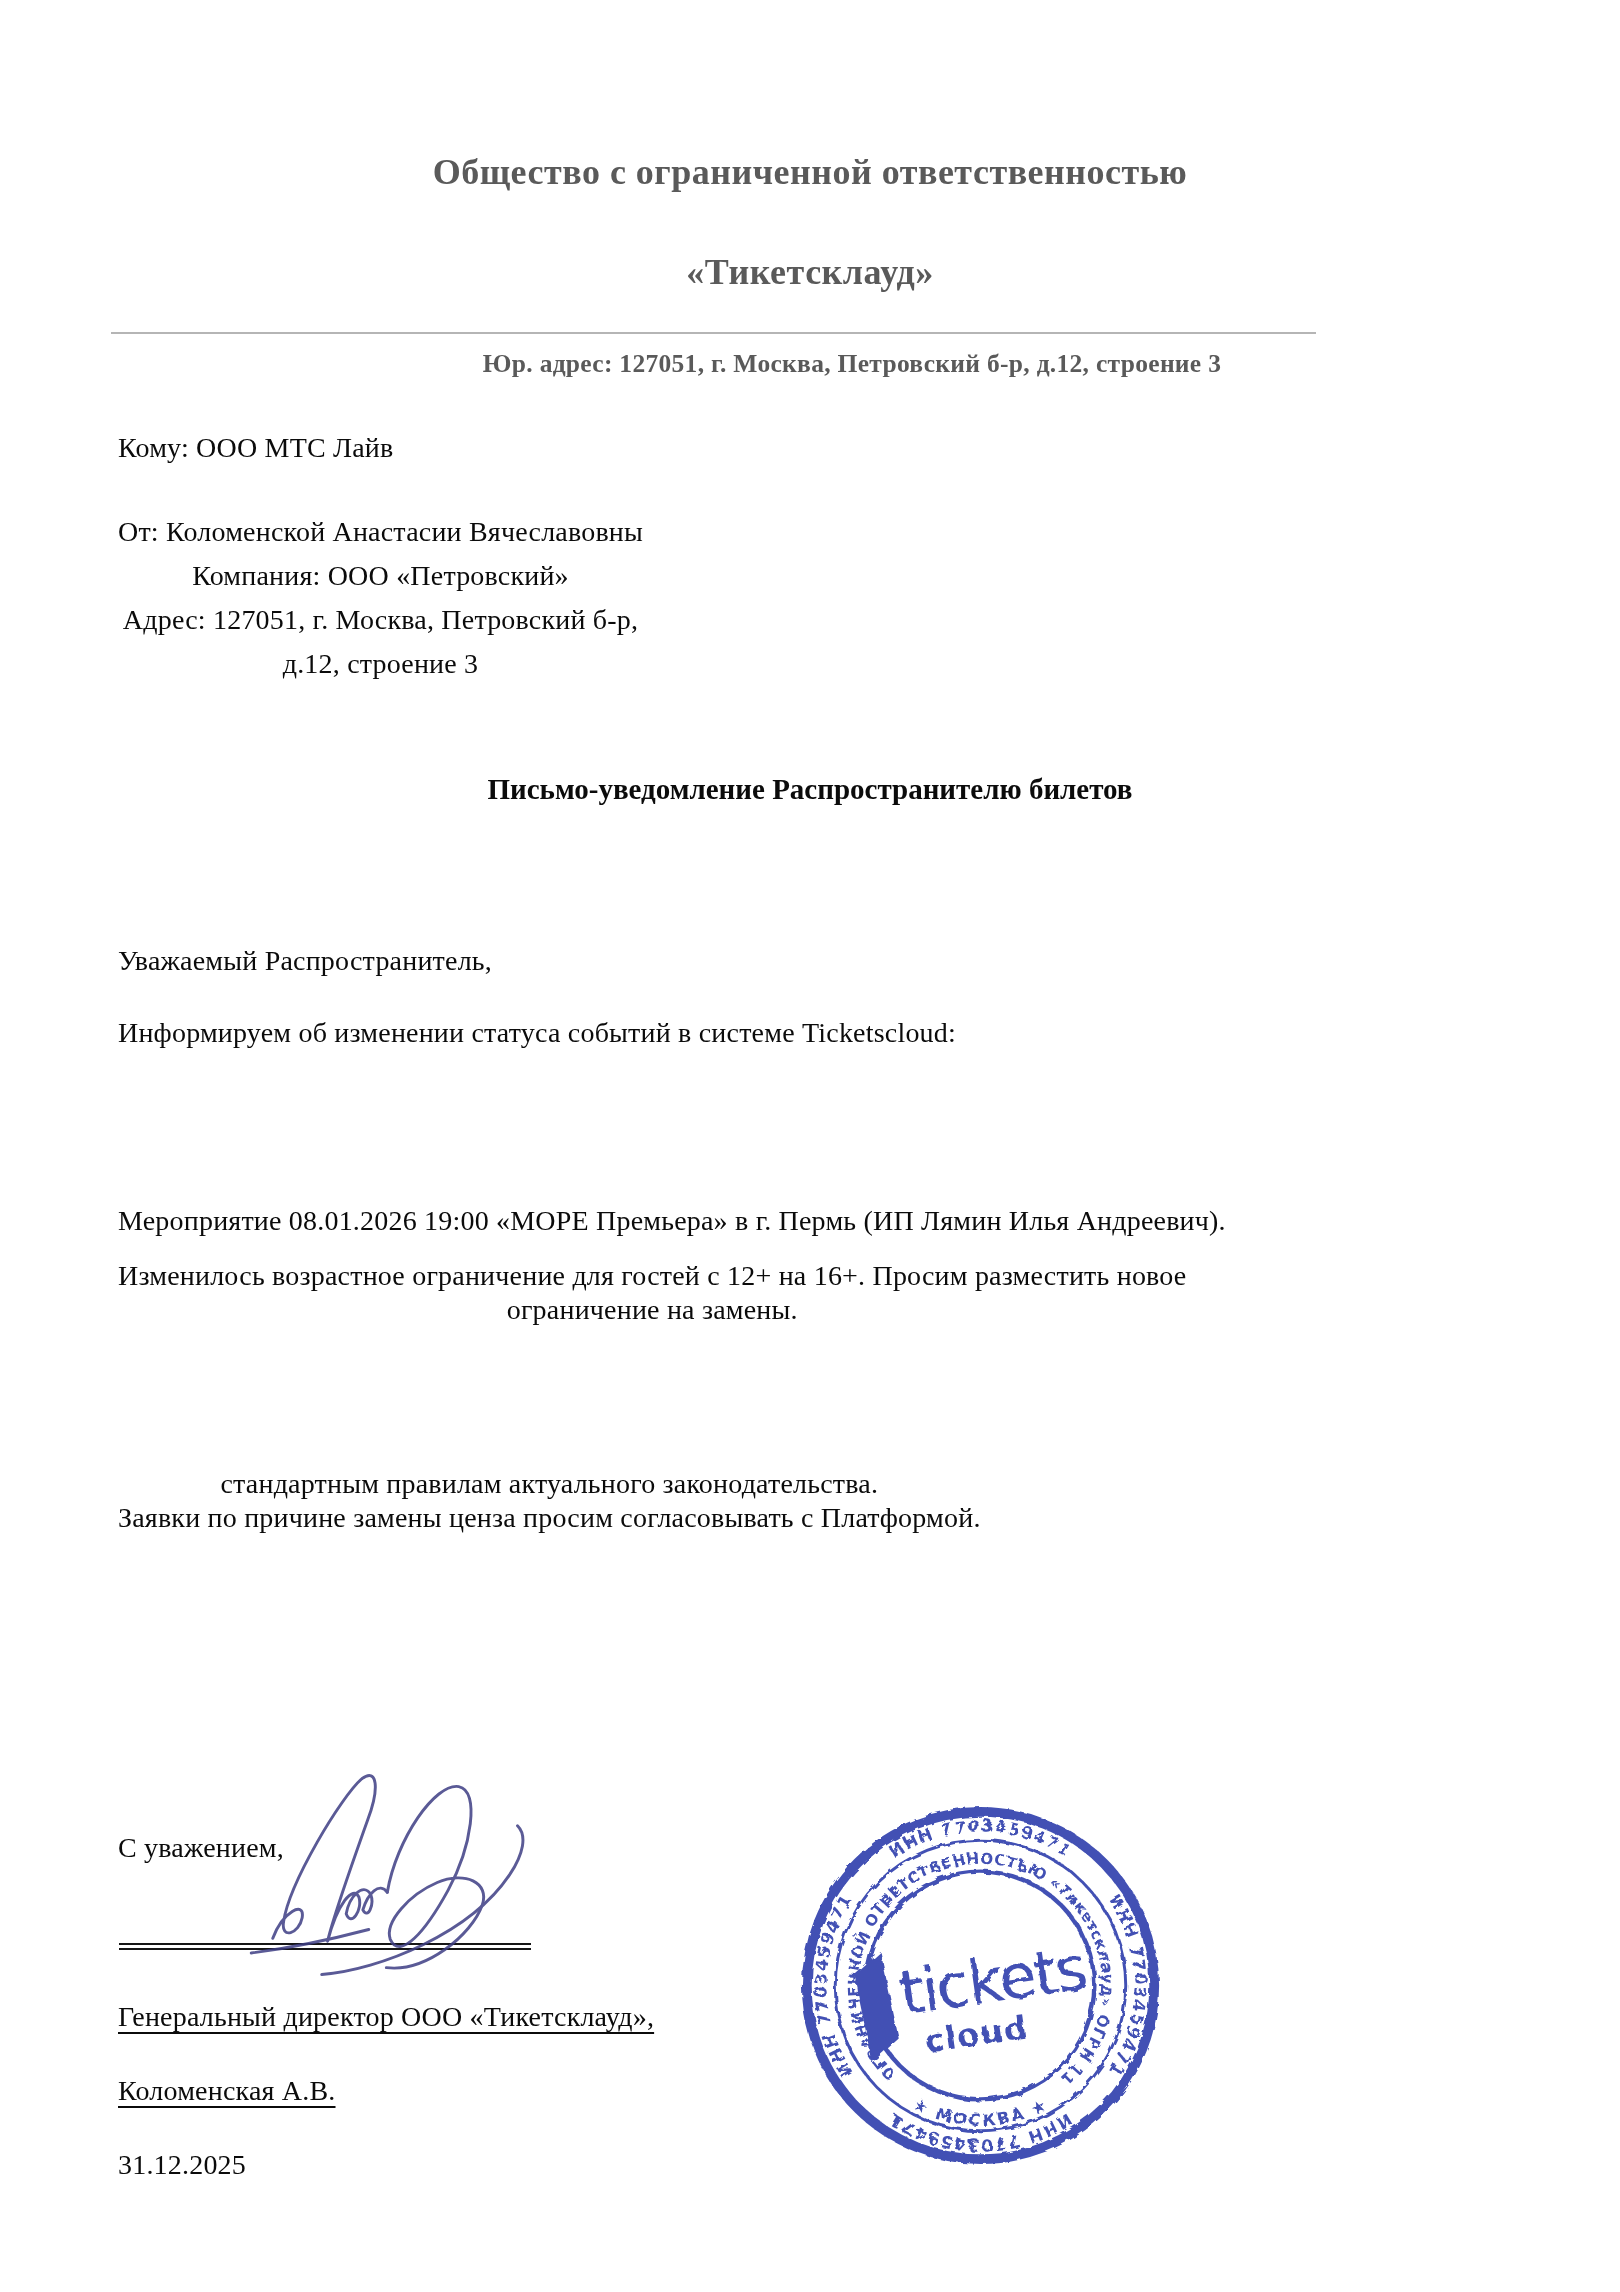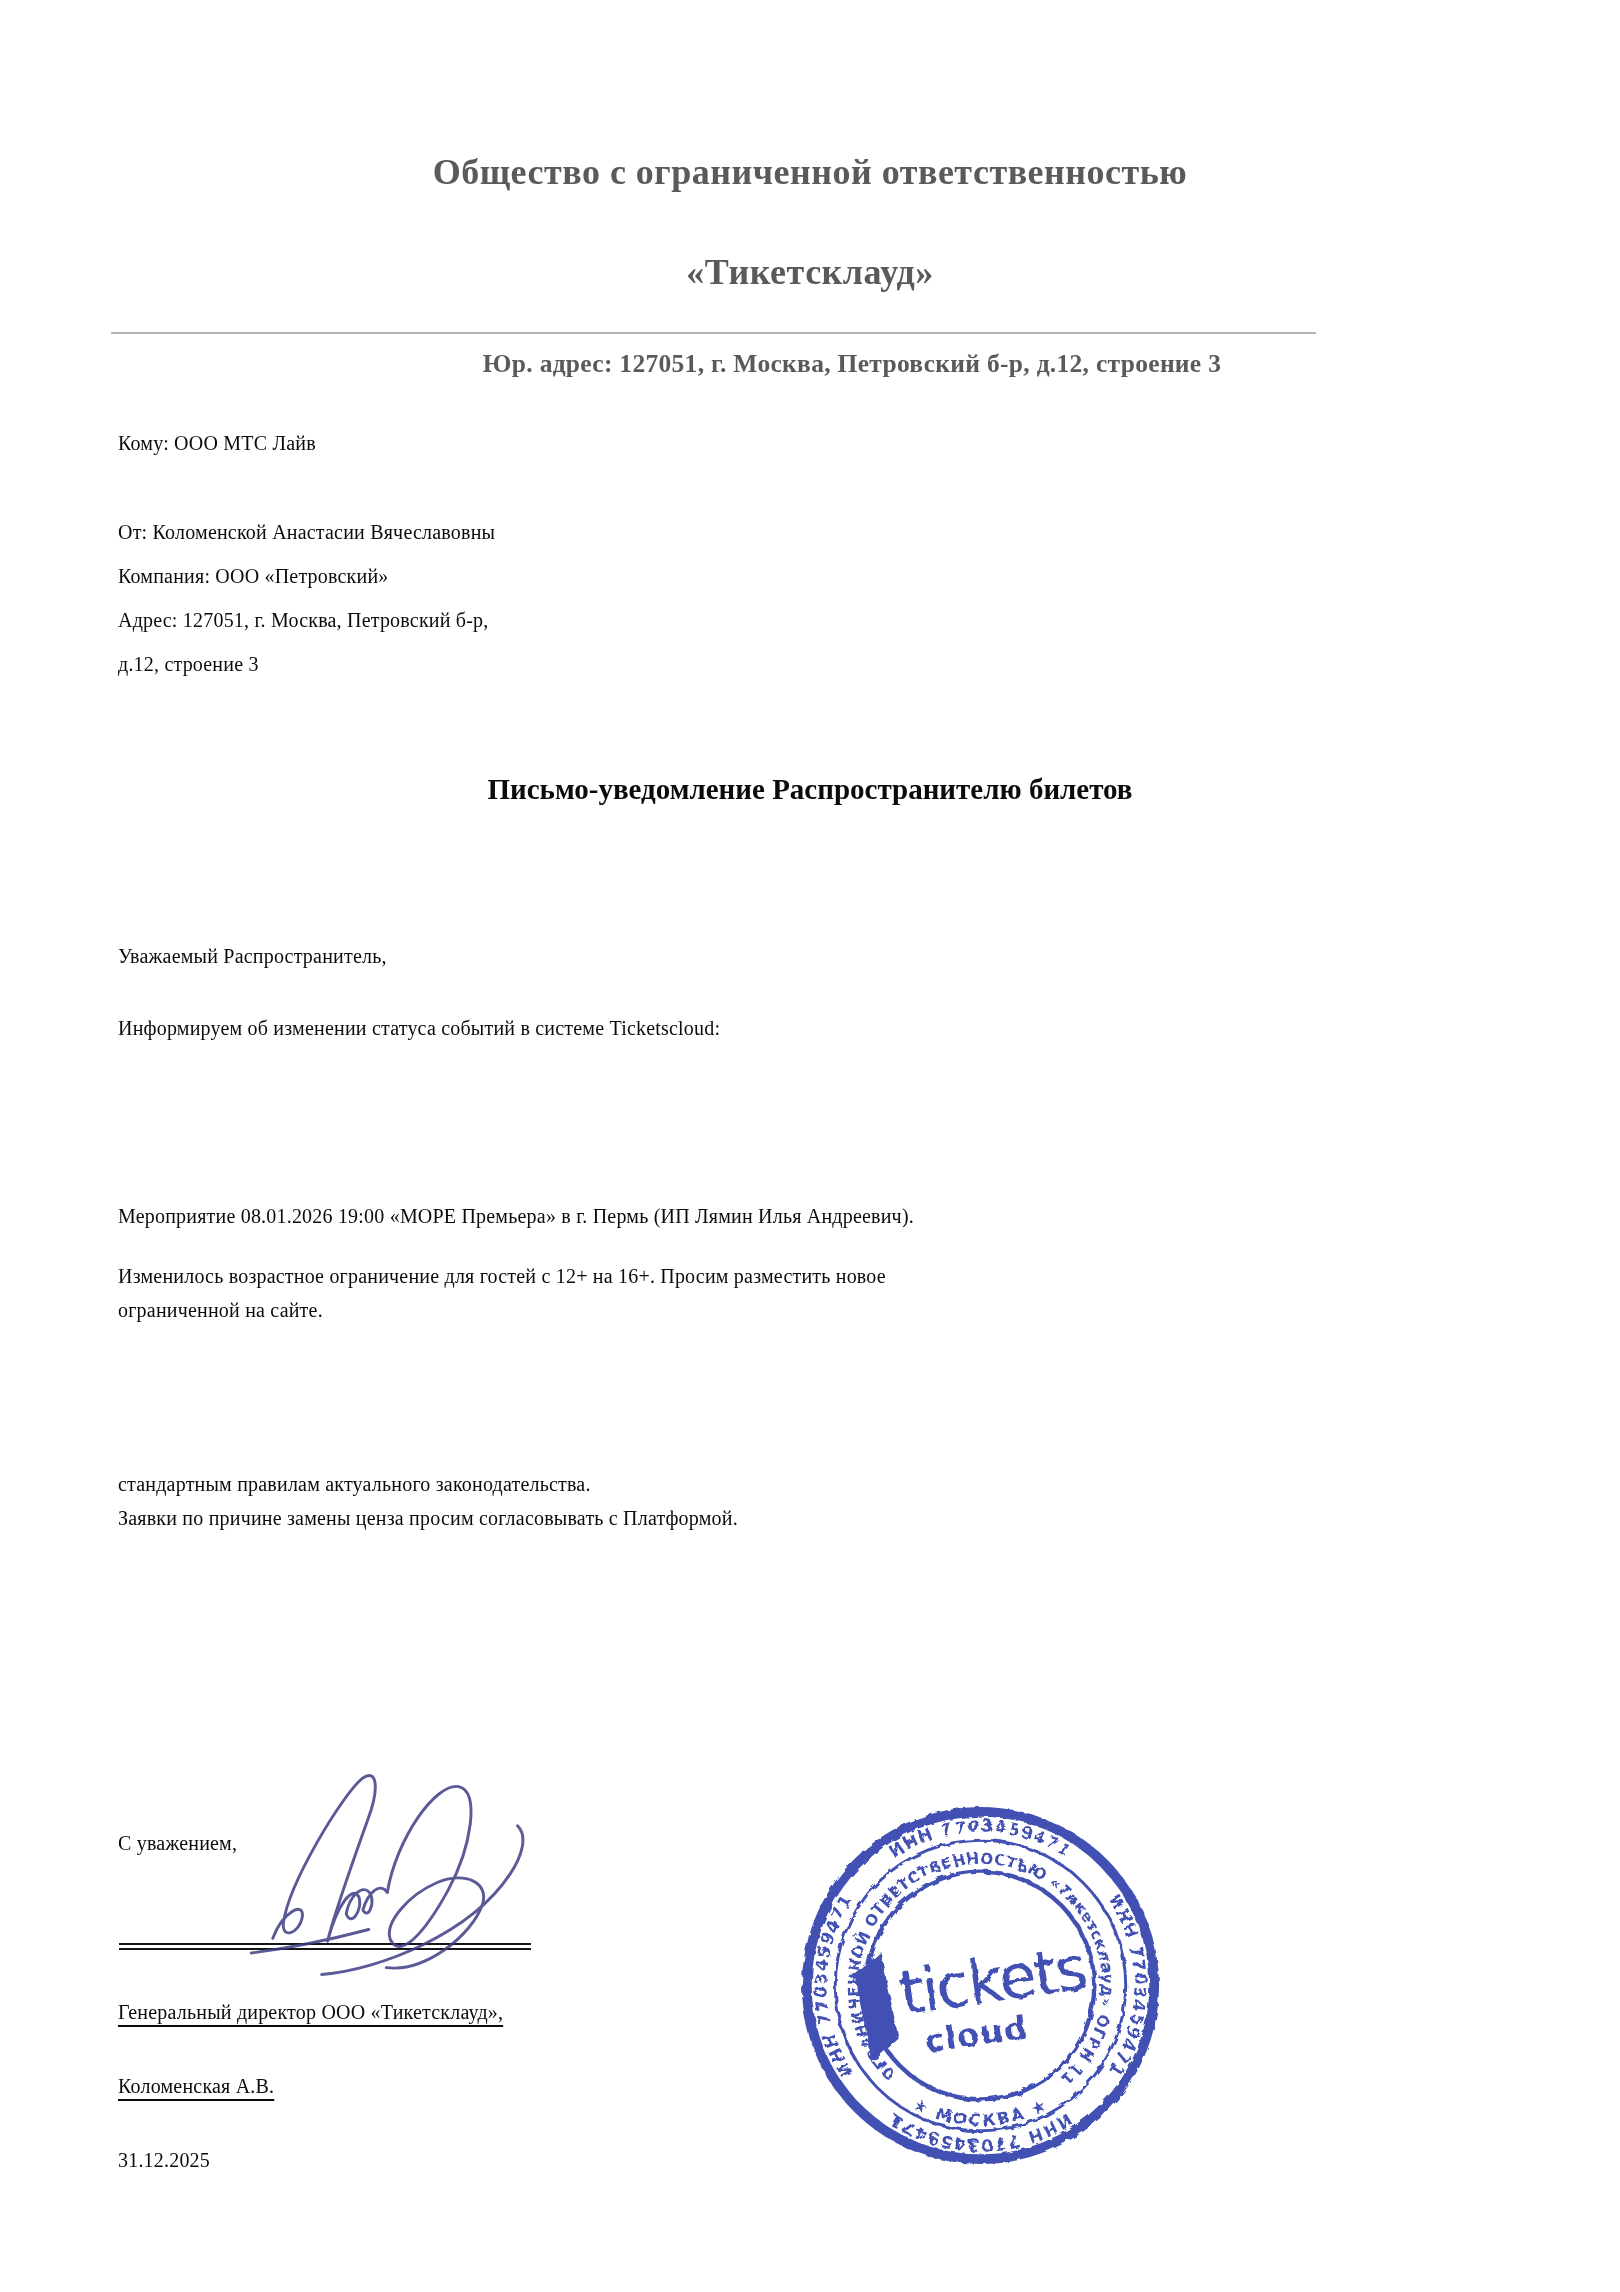--- a/index.html
+++ b/index.html
@@ -10,21 +10,21 @@
     font-family:"Liberation Serif","DejaVu Serif",serif;
     color:#0b0b0b;
     overflow:hidden;
     margin-top:20px;
   }
   .abs{position:absolute;}
   .ctr{left:0;width:1620px;text-align:center;}
   .hdr{font-weight:700;color:#5a5a5a;font-size:36px;letter-spacing:0.5px;}
   .hdr-addr{font-weight:700;color:#5a5a5a;font-size:25.5px;letter-spacing:0.3px;}
   .rule{border-top:2px solid #b5b5b5;height:0;}
-  .body-text{font-size:20px;letter-spacing:0.2px;white-space:nowrap;}
+  .body-text{font-size:28px;letter-spacing:0.2px;white-space:nowrap;text-align:center;}
   .from-block div{line-height:44px;}
   .para div{line-height:34px;}
   .doc-title{font-weight:700;font-size:29px;}
   .sig-rule{height:2.9px;border-top:2px solid #161616;border-bottom:2px solid #161616;}
   .uline{text-decoration:underline;text-decoration-thickness:2px;text-underline-offset:5.9px;}
   svg text{user-select:none;}
 </style>
 </head>
 <body>
 
@@ -45,21 +45,21 @@
   </div>
 
   <div class="abs ctr doc-title" style="top:753px;">Письмо-уведомление Распространителю билетов</div>
 
   <div class="abs body-text" style="top:925px;left:118px;">Уважаемый Распространитель,</div>
   <div class="abs body-text" style="top:997px;left:118px;">Информируем об изменении статуса событий в системе Ticketscloud:</div>
   <div class="abs body-text" style="top:1185px;left:118px;">Мероприятие 08.01.2026 19:00 «МОРЕ Премьера» в г. Пермь (ИП Лямин Илья Андреевич).</div>
 
   <div class="abs body-text para" style="top:1239px;left:118px;">
     <div>Изменилось возрастное ограничение для гостей с 12+ на 16+. Просим разместить новое</div>
-    <div>ограниченной на сайте.</div>
+    <div>ограничение на замены.</div>
   </div>
 
   <div class="abs body-text para" style="top:1447px;left:118px;">
     <div>стандартным правилам актуального законодательства.</div>
     <div>Заявки по причине замены ценза просим согласовывать с Платформой.</div>
   </div>
 
   <div class="abs body-text" style="top:1812px;left:118px;">С уважением,</div>
 
   <div class="abs sig-rule" style="top:1923px;left:119px;width:412px;"></div>

